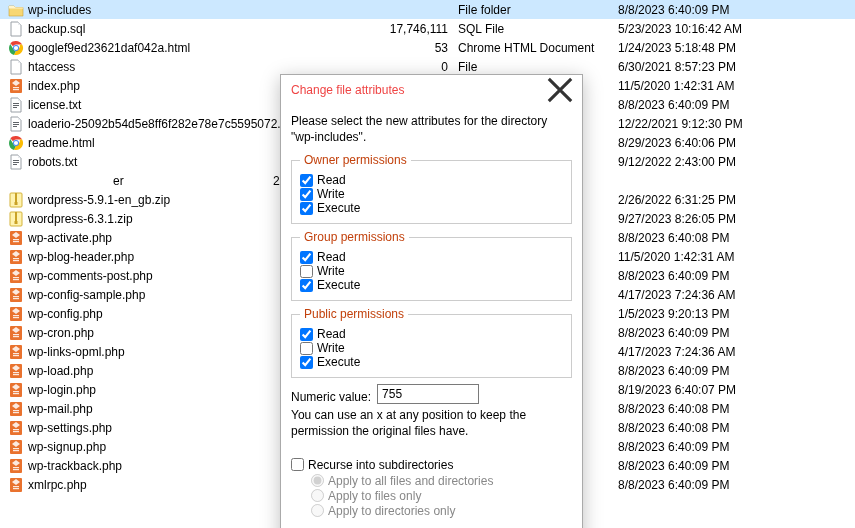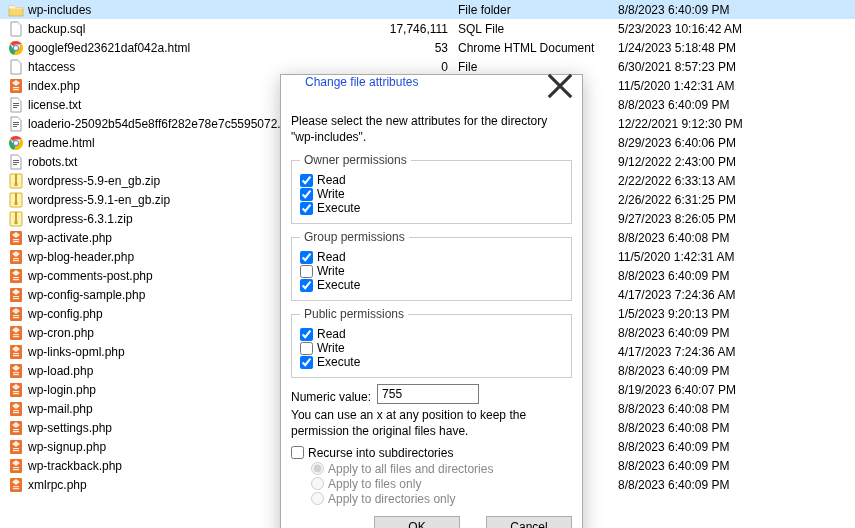--- a/index.html
+++ b/index.html
@@ -37,44 +37,44 @@
     position: absolute;
     left: 280px;
     top: 74px;
     width: 303px;
     background: #fff;
     border: 1px solid #aaa;
     box-shadow: 0 4px 18px rgba(0,0,0,0.25);
     font-size: 12px;
   }
   .dlg-title {
-    display:flex; align-items:flex-start; justify-content:space-between;
+    display:flex; align-items:center; justify-content:space-between;
     height: 30px;
-    padding: 0 8px 0 24px;
-    color: #1d4ed8;
+    padding: 0 8px 0 10px;
+    color: #ef4444;
   }
   .dlg-close { width:28px; height:22px; display:flex; align-items:center; justify-content:center; cursor:pointer; }
   .dlg-body { padding: 8px 10px 10px 10px; }
   .instr { margin-bottom: 8px; line-height: 1.35; }
   fieldset {
     border: 1px solid #ccc;
     margin: 0 0 6px 0;
     padding: 6px 8px 8px 8px;
   }
-  legend { padding: 0 4px; color:#404040; }
+  legend { padding: 0 4px; color:#c2410c; }
   .perm-row { display:flex; gap: 0; flex-direction: column; }
   .perm-cell { display:flex; align-items:center; width: 90px; }
   .perm-cell input { margin: 0 4px 0 0; }
   .numrow { display:flex; align-items:flex-end; margin: 6px 0 4px 0; }
   .numrow label { margin-right: 6px; }
   .numrow input[type=text] {
     width: 102px; height: 20px;
     border: 1px solid #7a7a7a; padding: 1px 4px; font: inherit;
   }
-  .hint { margin: 3px 0 6px 0; line-height:1.3; }
+  .hint { margin: 3px 0 18px 0; line-height:1.3; }
   .recurse-row { display:flex; align-items:center; margin: 2px 0; }
   .recurse-row input { margin: 0 4px 0 0; }
   .radios { margin-left: 20px; color:#888; }
   .radios label { display:flex; align-items:center; margin:1px 0; }
   .radios input { margin: 0 4px 0 0; }
   .btnrow { display:flex; justify-content:flex-end; gap:26px; margin-top:10px; }
   .btn {
     min-width: 86px; height:23px;
     border:1px solid #adadad;
     background:#e1e1e1;
@@ -225,30 +225,20 @@
             <rect x="5" y="10" width="4" height="1" fill="#5f6368"></rect>
           </svg>
         </span>
         <span>robots.txt</span>
       </div>
       <div class="col-size"></div>
       <div class="col-type"></div>
       <div class="col-date">9/12/2022 2:43:00 PM</div>
     </div>
     <div class="row">
-      <div class="col-name">
-        <span class="icon">
-          <svg viewBox="0 0 16 16">
-            <rect x="2" y="1" width="12" height="14" rx="1" fill="#fff3b0" stroke="#d4b33a"></rect>
-            <rect x="7" y="1" width="2" height="9" fill="#c9a227"></rect>
-            <rect x="6.5" y="10" width="3" height="3" fill="#c9a227"></rect>
-          </svg>
-        </span>
-        <span>wordpress-5.9-en_gb.zip</span>
-      </div>
       <div class="col-size"></div>
       <div class="col-type">er</div>
       <div class="col-date">2/22/2022 6:33:13 AM</div>
     </div>
     <div class="row">
       <div class="col-name">
         <span class="icon">
           <svg viewBox="0 0 16 16">
             <rect x="2" y="1" width="12" height="14" rx="1" fill="#fff3b0" stroke="#d4b33a"></rect>
             <rect x="7" y="1" width="2" height="9" fill="#c9a227"></rect>

